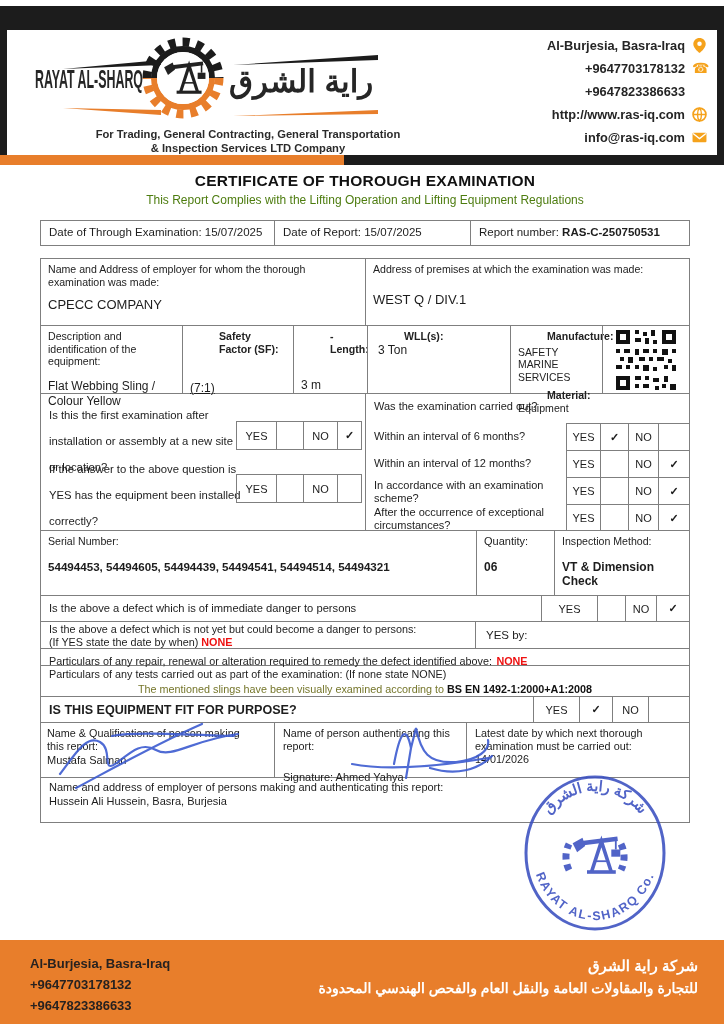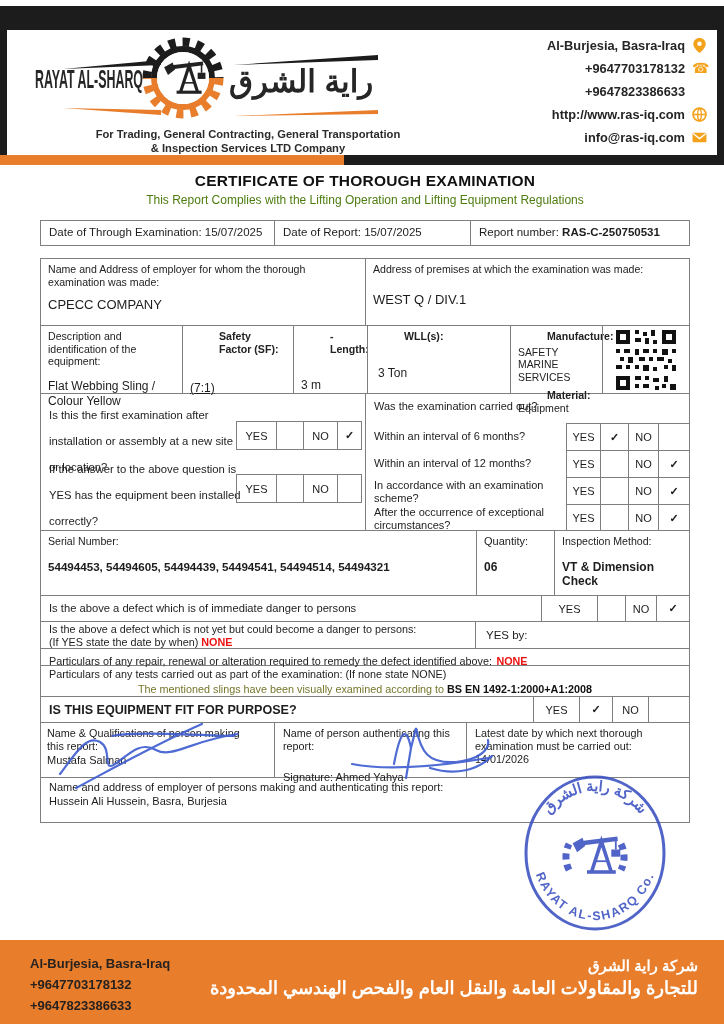--- a/index.html
+++ b/index.html
@@ -73,21 +73,21 @@
 
   
   .sig { position:absolute; z-index:6; pointer-events:none; }
   .stamp { position:absolute; left:520px; top:772px; z-index:5; }
 
   
   .footer { position:absolute; left:0; bottom:0; width:724px; height:84px; background:#E87E2B; display:flex; justify-content:space-between; padding:13px 26px 0 30px; }
   .f-left { font-size:13px; font-weight:bold; color:#272220; line-height:21px; }
   .f-right { text-align:right; color:#fff; padding-top:2px; }
   .f-ar1 { font-size:15px; font-weight:bold; line-height:22px; }
-  .f-ar2 { font-size:18px; font-weight:bold; line-height:22px; }
+  .f-ar2 { font-size:14px; font-weight:bold; line-height:22px; }
 </style>
 </head>
 <body>
 
 <svg width="0" height="0" style="position:absolute" aria-hidden="true">
   <defs>
     <g id="pumpjack" stroke="currentColor" fill="currentColor">
       <path d="M14,8 L54,3" fill="none" stroke-width="5"></path>
       <path d="M15,2 L4,8 L9,18 L18,11 Z" stroke="none"></path>
       <path d="M25,40 L36,6 L47,40" fill="none" stroke-width="4"></path>
@@ -197,21 +197,21 @@
         <div class="mcell cB2 pad">
           <div class="lab lab-b">Safety Factor (SF):</div>
           <div class="val" style="margin-top:26px;text-decoration:underline;">(7:1)</div>
         </div>
         <div class="mcell cB3 pad">
           <div class="lab lab-b">-Length:</div>
           <div class="val" style="margin-top:23px;">3 m</div>
         </div>
         <div class="mcell cB4 pad">
           <div class="lab lab-b">WLL(s):</div>
-          <div class="val" style="margin-top:23px; padding-left:3px;">3 Ton</div>
+          <div class="val" style="padding-left:3px;">3 Ton</div>
         </div>
         <div class="mcell cB5 pad">
           <div class="lab lab-b">Manufacture:</div>
           <div class="lab" style="margin-top:4px; font-size:10.4px;">SAFETY MARINE SERVICES</div>
           <div class="lab lab-b" style="margin-top:5px;">Material:</div>
           <div class="lab">Equipment</div>
         </div>
         <div class="mcell cB6">
           <svg width="60" height="60" viewBox="0 0 29 29" shape-rendering="crispEdges">
             <rect width="29" height="29" fill="#fff"></rect>

